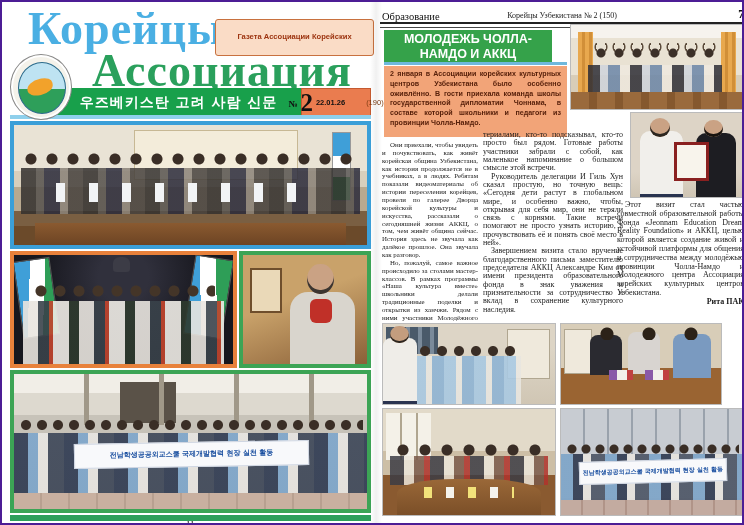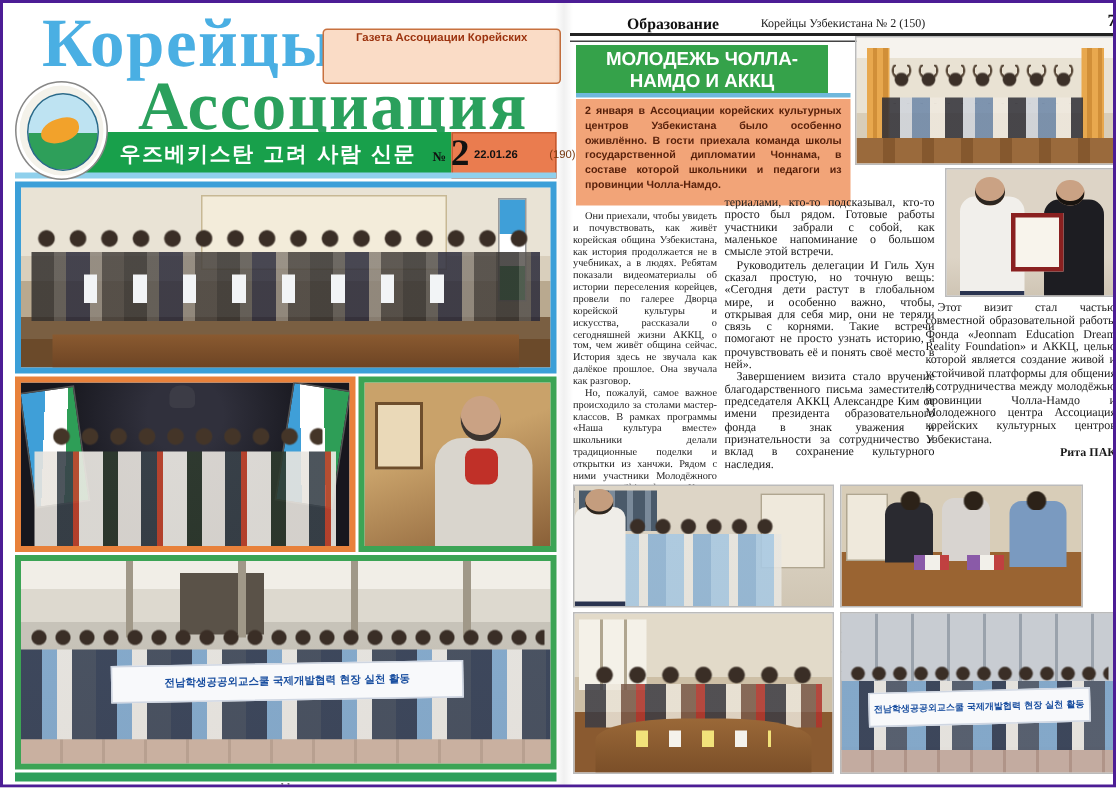--- a/index.html
+++ b/index.html
@@ -7,21 +7,21 @@
           font-family:"Liberation Serif",serif;border:2px solid #4c1d95;box-sizing:border-box;}
   .abs{position:absolute;}
   .gutter{left:368px;top:0;width:12px;height:525px;
           background:linear-gradient(90deg,rgba(0,0,0,0) 0%,rgba(0,0,0,.06) 50%,rgba(0,0,0,0) 100%);}
 
   
   .t1{left:26px;top:4px;font-size:46px;font-weight:bold;color:#4AAFE3;line-height:1;letter-spacing:1px;}
   .t2{left:90px;top:46px;font-size:46px;font-weight:bold;color:#2AA05C;line-height:1;letter-spacing:1px;}
   .pubbox{left:213px;top:17px;width:157px;height:35px;background:#FADCC6;border:1px solid #C8713F;
           border-radius:3px;color:#9C330F;font-family:"Liberation Sans",sans-serif;
-          font-size:7.6px;font-weight:bold;text-align:center;display:flex;flex-direction:row;
+          font-size:7.6px;font-weight:bold;text-align:center;display:flex;flex-direction:column;
           justify-content:center;line-height:1.35;}
   .kbar{left:54px;top:86px;width:245px;height:29px;background:#18A04B;color:#ffffff;
         font-family:"DejaVu Sans",sans-serif;font-weight:bold;font-size:14px;display:flex;
         align-items:center;justify-content:center;letter-spacing:1px;}
   .issuebox{left:299px;top:86px;width:70px;height:31px;background:#EA7C4F;display:flex;
             align-items:center;justify-content:center;gap:3px;border:1px solid #c55a30;box-sizing:border-box;}
   .issuebox .nsign{font-size:9px;font-weight:bold;color:#111;}
   .issuebox .num{font-size:25px;font-weight:bold;color:#111;line-height:.9;}
   .issuebox .d1{font-size:7.5px;font-weight:bold;color:#111;font-family:"Liberation Sans",sans-serif;}
   .issuebox .d2{font-size:7.5px;color:#7a3a10;font-family:"Liberation Sans",sans-serif;}
@@ -32,21 +32,21 @@
   .logo .map{position:absolute;left:8px;top:16px;width:26px;height:16px;background:#F2A22B;
         border-radius:60% 40% 55% 45%;transform:rotate(-12deg);}
   .bluerule{left:8px;top:113px;width:361px;height:4px;background:#8FD0EC;}
 
   
   .ph{overflow:hidden;box-sizing:border-box;}
   .ph>div{position:absolute;}
   .heads{background-repeat:repeat-x;}
 
   
-  .sec{left:380px;top:9px;font-size:10.5px;font-weight:bold;color:#111;margin-left:36px;}
+  .sec{left:380px;top:9px;font-size:10.5px;font-weight:normal;color:#111;}
   .hdrmid{left:440px;top:9px;width:240px;text-align:center;font-size:8px;color:#222;}
   .pgnum{left:728px;top:6px;width:14px;text-align:right;font-size:11.5px;font-weight:bold;color:#111;}
   .dblrule{left:378px;top:20px;width:364px;height:3px;border-top:2px solid #222;border-bottom:1px solid #444;box-sizing:content-box;}
   .headline{left:382px;top:28px;width:168px;height:33px;background:#35A24A;color:#ffffff;
             font-family:"Liberation Sans",sans-serif;font-weight:bold;font-size:12.5px;line-height:1.2;
             display:flex;align-items:center;justify-content:center;text-align:center;padding:0 8px;box-sizing:border-box;}
   .hlrule{left:382px;top:60px;width:183px;height:3px;background:#6FB8DC;}
   .leadbox{left:382px;top:64px;width:183px;height:71px;background:#F2A478;color:#58210B;
            font-family:"Liberation Sans",sans-serif;font-weight:bold;font-size:7.1px;line-height:1.38;
            text-align:justify;padding:4px 6px;box-sizing:border-box;}

